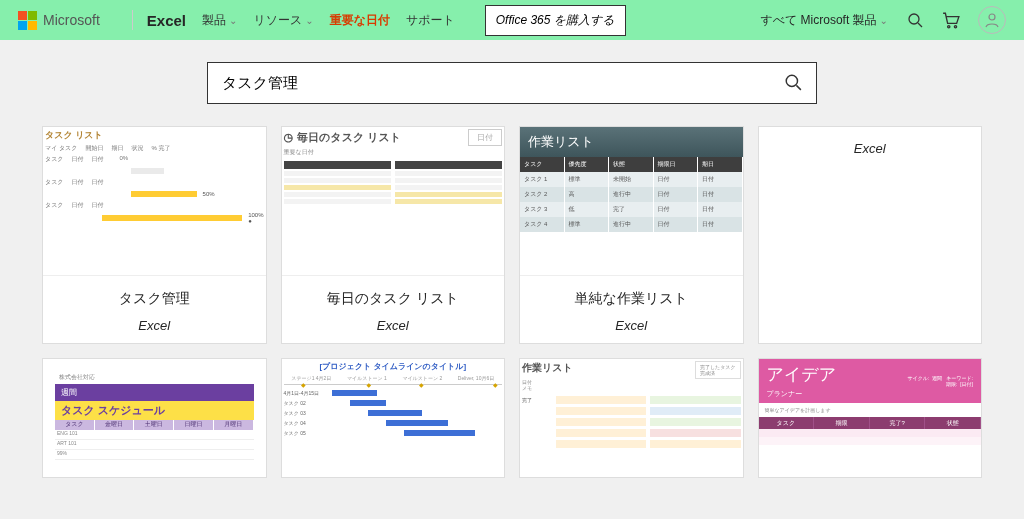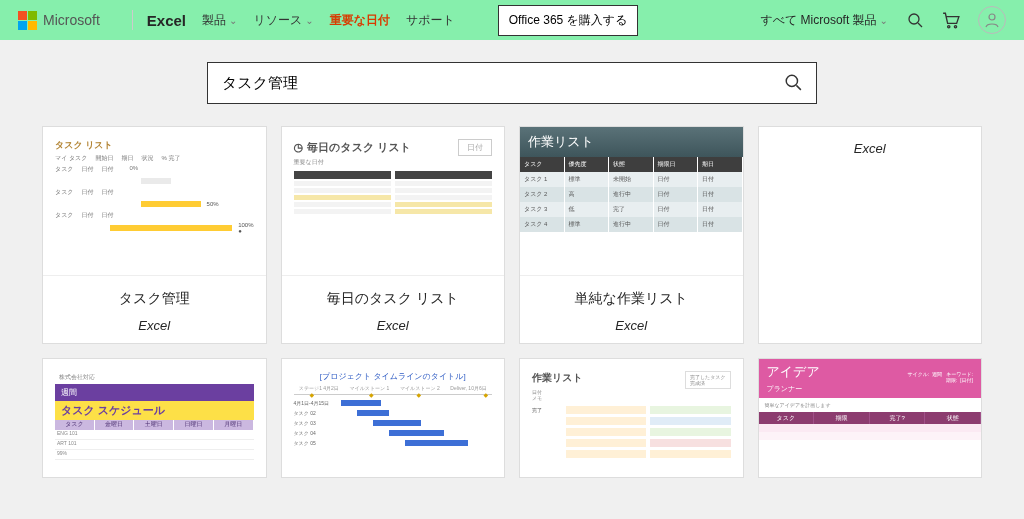--- a/index.html
+++ b/index.html
@@ -9,33 +9,33 @@
   .ms-logo-grid { display: grid; grid-template-columns: 9px 9px; grid-template-rows: 9px 9px; gap: 1px; }
   .sq { width: 9px; height: 9px; }
   .r { background:#f25022 } .g { background:#7fba00 } .b { background:#00a4ef } .y { background:#ffb900 }
   .ms-word { font-size: 14px; color:#555; }
   .vline { width:1px; height:20px; background:#ccc; margin:0 14px; }
   .office-word { font-weight:700; font-size:15px; margin-right:16px; }
   .nav { display:flex; gap:16px; font-size:12px; color:#333; align-items:center; }
   .nav span { display:flex; align-items:center; gap:3px; cursor:pointer; }
   .nav .active { color:#d83b01; font-weight:600; }
   .chev { font-size:10px; color:#777; }
-  .buy-btn { border:1px solid #333; padding:6px 10px; font-size:12px; margin-left:27px; cursor:pointer; background:#fff; }
+  .buy-btn { border:1px solid #333; padding:6px 10px; font-size:12px; margin-left:14px; cursor:pointer; background:#fff;font-style:italic; }
   .topbar-right { margin-left:auto; display:flex; align-items:center; gap:18px; font-size:12px; }
   .icon { width:18px; height:18px; display:flex; align-items:center; justify-content:center; }
   .avatar-circle { width:28px; height:28px; border:1px solid #bbb; border-radius:50%; display:flex; align-items:center; justify-content:center; }
 
   .page { background:#f0f0f0; padding: 16px 0 40px 0; min-height: 480px; }
   .searchwrap { width:610px; margin:6px auto 22px auto; background:#fff; border:1px solid #333; height:42px; display:flex; align-items:center; padding:0 14px; }
   .searchwrap input { flex:1; border:0; outline:0; font-size:15px; background:transparent; }
   .search-btn { background:none; border:0; cursor:pointer; }
 
   .grid { width: 940px; margin:0 auto; display:grid; grid-template-columns: repeat(4, 1fr); gap: 14px; }
   .card { background:#fff; border:1px solid #ddd; display:flex; flex-direction:column; height: 218px; cursor:pointer; }
-  .thumb { flex:1; border-bottom:1px solid #eee; padding:12px; overflow:hidden; position:relative; font-size:6px; color:#555; }
+  .thumb { flex:1; border-bottom:1px solid #eee; padding:2px; overflow:hidden; position:relative; font-size:6px; color:#555; }
   .meta { text-align:center; padding: 14px 6px 10px 6px; }
   .meta .title { font-size:14px; margin-bottom:10px; }
   .meta .app { font-size:13px; font-style:italic; }
 
   .card.small { height:120px; }
   .card.small .thumb { border-bottom:none; }
 
   
   .thumb1-title { color:#b38535; font-weight:700; font-size:9px; }
   .bar { height:6px; background:#ffcc33; margin:2px 0;}
@@ -60,21 +60,21 @@
   .t4row { height:6px; background:#eee; margin:2px 0; }
   .t4row .chip { display:inline-block; background:#8bc34a; width:10px; height:6px; }
 
   .thumb5-head { background:#6b3fa0; color:#fff; padding:3px 6px; font-size:8px;}
   .thumb5-title { background:#fde047; color:#6b3fa0; font-size:11px; font-weight:700; padding:2px 6px;}
   .t5hdr { background:#cbb8e0; height:10px; display:flex;}
   .t5hdr div{flex:1; border-right:1px solid #fff; font-size:6px; text-align:center; color:#4a2e6f;}
   .t5r { height:10px; border-bottom:1px solid #eee; display:flex;}
   .t5r div{flex:1; font-size:5px; color:#888; padding-left:2px;}
 
-  .thumb6-title { color:#2f5cc4; font-size:8px; font-weight:400; text-align:center; }
+  .thumb6-title { color:#2f5cc4; font-size:8px; font-weight:700; text-align:center; }
   .gantt-row { display:flex; align-items:center; height:8px; margin:2px 0;}
   .gantt-label { width:40px; font-size:5px; color:#666; }
   .gantt-track { flex:1; position:relative; height:6px; }
   .gantt-bar { position:absolute; height:6px; background:#3d6fd6; }
 
   .thumb7-title { font-size:10px; font-weight:700; margin-bottom:2px;}
   .t7note { font-size:5px; color:#888; margin-bottom:4px;}
   .t7row { height:9px; margin:2px 0; display:flex; align-items:center; gap:4px;}
   .t7cell { flex:1; background:#fff0d6; height:8px; }
   .t7cell.g { background:#e8f5e0; } .t7cell.b { background:#e0ecf7; } .t7cell.o { background:#f7e0e0; }
@@ -404,21 +404,21 @@
             <div class="t7cell"></div>
             <div class="t7cell"></div>
           </div>
       </div>
     </div>
 
     <div class="card small">
       <div class="thumb" style="padding:0">
         <div class="thumb8-head">
           <div style="display:flex;justify-content:space-between;align-items:baseline;">
-            <div><span style="font-size:13px;">アイデア</span><br><span class="t8sub">プランナー</span></div>
+            <div><span style="font-size:17px;">アイデア</span><br><span class="t8sub">プランナー</span></div>
             <div style="font-size:5px;text-align:right;">サイクル: &nbsp;週間&nbsp;&nbsp;&nbsp;キーワード:<br>期限: &nbsp;[日付]</div>
           </div>
         </div>
         <div class="t8meta">簡単なアイデアを計画します</div>
         <div class="t8tabs">
             <div>タスク</div>
             <div>期限</div>
             <div>完了?</div>
             <div>状態</div>
           </div>

